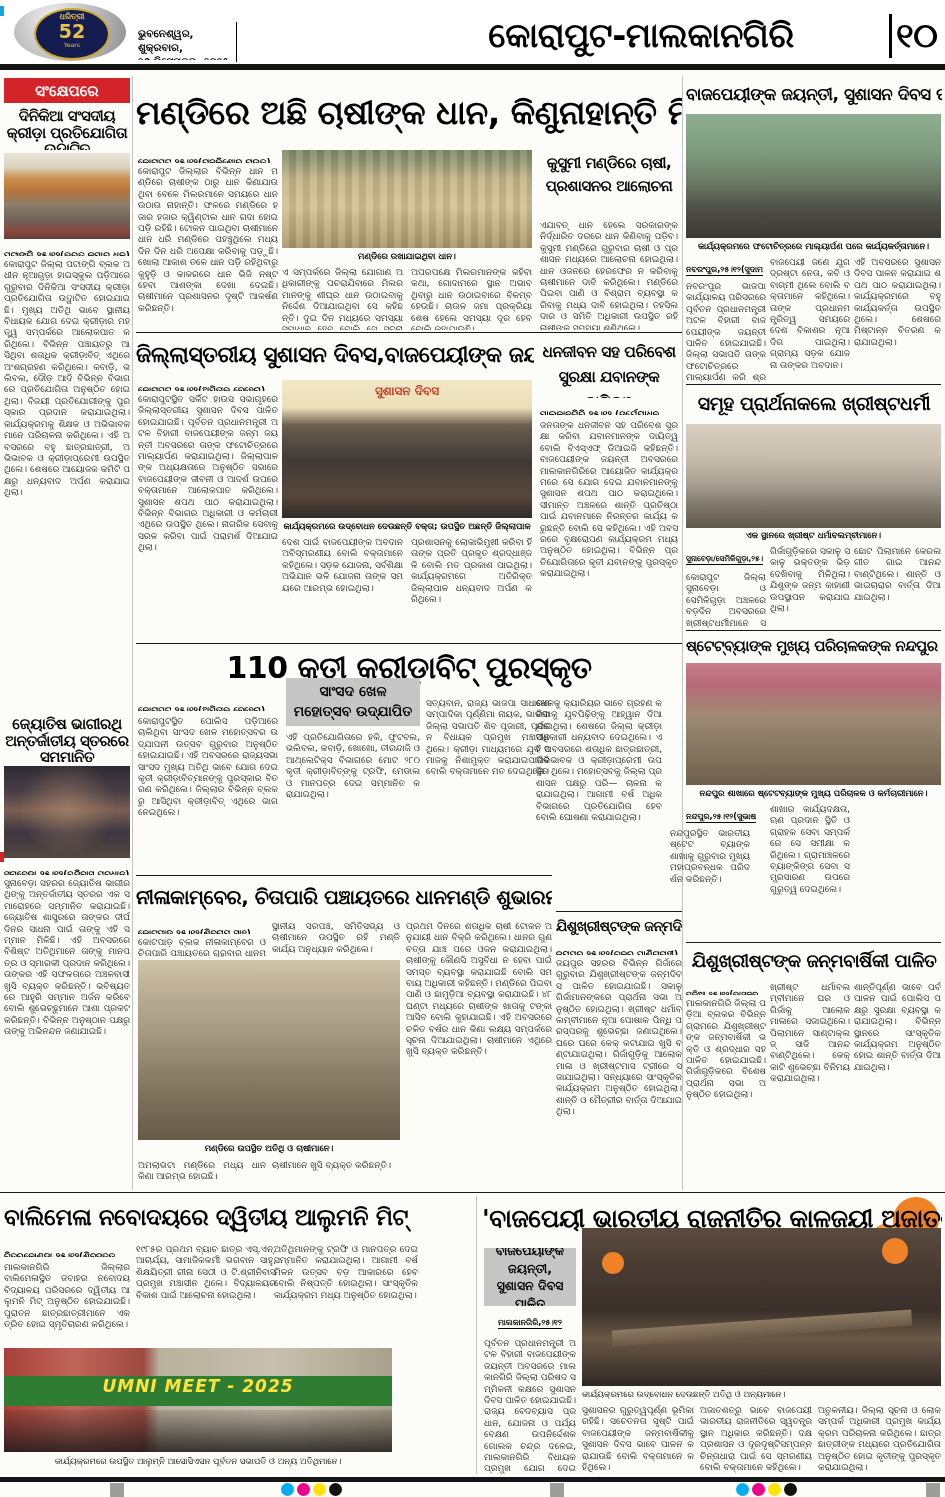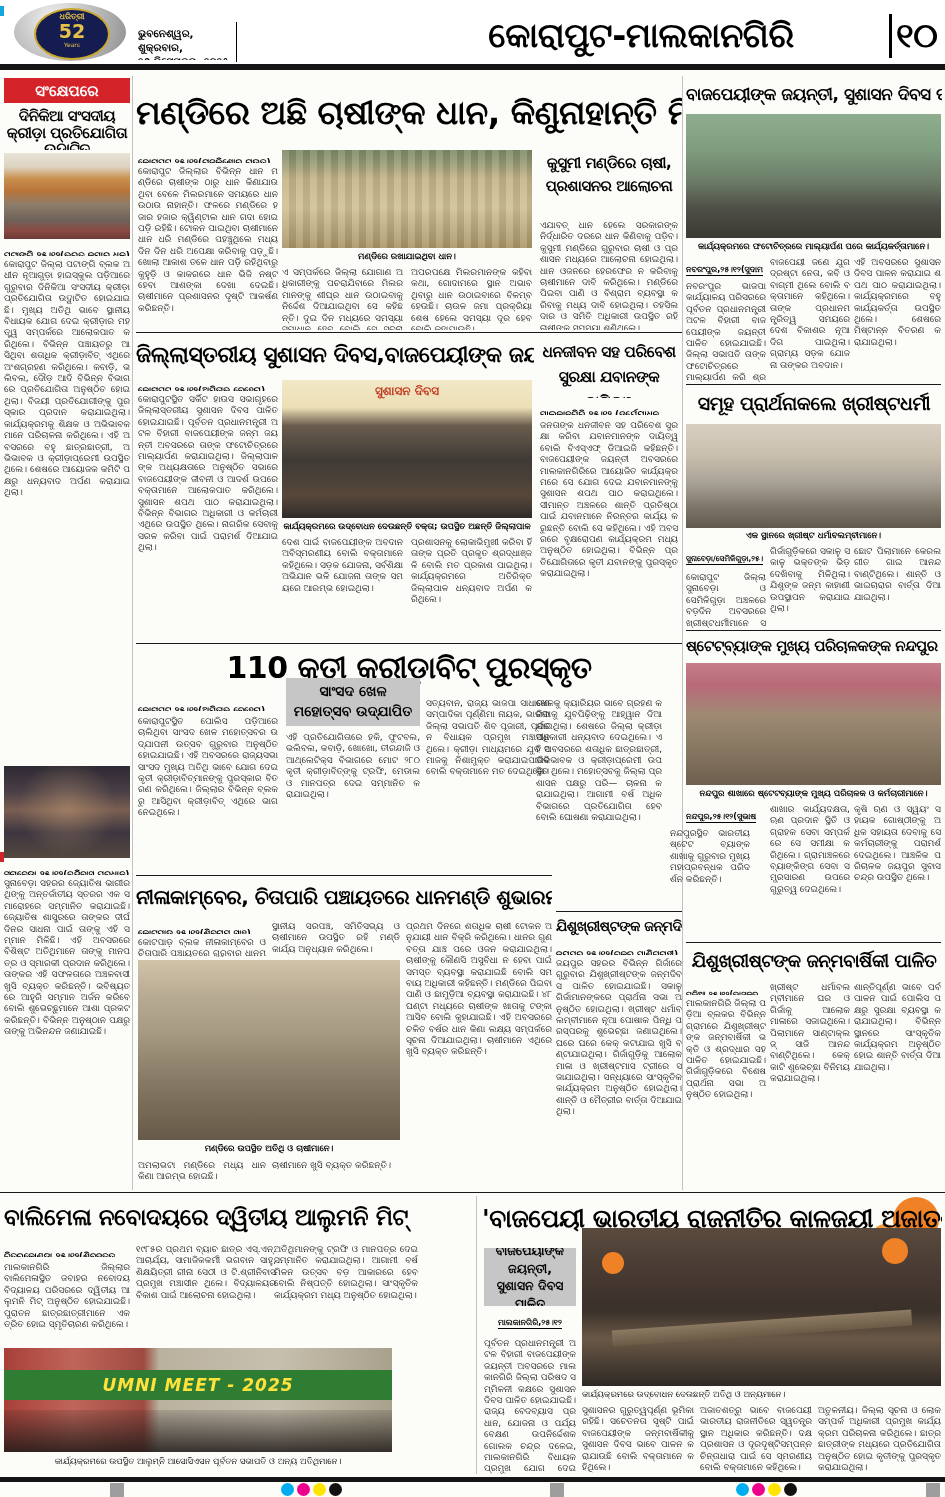--- a/index.html
+++ b/index.html
@@ -65,20 +65,21 @@
   <div class="abs banner-red" style="left:4px;top:78px;width:126px;height:25px;font-size:15px;">
     <span>ସଂକ୍ଷେପରେ</span>
   </div>
   <div class="abs hl" style="left:4px;top:108px;width:126px;height:42px;font-size:15px;text-align:center;">ଦିନିକିଆ ସଂସଦୀୟ କ୍ରୀଡ଼ା ପ୍ରତିଯୋଗିତା ଉଦ୍ଘାଟିତ</div>
   <div class="photo ph-brief1" style="left:4px;top:153px;width:126px;height:86px;"></div>
   <div class="abs" style="left:4px;top:243px;width:126px;height:13px;">
     <span class="dl">ପଟାଙ୍ଗି,୨୫।୧୨(ଭରତ କୁମାର ଧଳ)</span>
   </div>
   <div class="abs bt" style="left:4px;top:259px;width:126px;height:452px;">କୋରାପୁଟ ଜିଲ୍ଲା ପଟାଙ୍ଗି ବ୍ଲକ ଅଧୀନ ନୂଆଗୁଡ଼ା ହାଇସ୍କୁଲ ପଡ଼ିଆରେ ଗୁରୁବାର ଦିନିକିଆ ସଂସଦୀୟ କ୍ରୀଡ଼ା ପ୍ରତିଯୋଗିତା ଉଦ୍ଘାଟିତ ହୋଇଯାଇଛି। ମୁଖ୍ୟ ଅତିଥି ଭାବେ ସ୍ଥାନୀୟ ବିଧାୟକ ଯୋଗ ଦେଇ କ୍ରୀଡ଼ାର ମହତ୍ତ୍ୱ ସମ୍ପର୍କରେ ଆଲୋକପାତ କରିଥିଲେ। ବିଭିନ୍ନ ପଞ୍ଚାୟତରୁ ଆସିଥିବା ଶତାଧିକ କ୍ରୀଡ଼ାବିତ୍ ଏଥିରେ ଅଂଶଗ୍ରହଣ କରିଥିଲେ। କବାଡ଼ି, ଭଲିବଲ, ଦୌଡ଼ ଆଦି ବିଭିନ୍ନ ବିଭାଗରେ ପ୍ରତିଯୋଗିତା ଅନୁଷ୍ଠିତ ହୋଇଥିଲା। ବିଜୟୀ ପ୍ରତିଯୋଗୀଙ୍କୁ ପୁରସ୍କାର ପ୍ରଦାନ କରାଯାଇଥିଲା। କାର୍ଯ୍ୟକ୍ରମକୁ ଶିକ୍ଷକ ଓ ଅଭିଭାବକମାନେ ପରିଚାଳନା କରିଥିଲେ। ଏହି ଅବସରରେ ବହୁ ଛାତ୍ରଛାତ୍ରୀ, ଅଭିଭାବକ ଓ କ୍ରୀଡ଼ାପ୍ରେମୀ ଉପସ୍ଥିତ ଥିଲେ। ଶେଷରେ ଆୟୋଜକ କମିଟି ପକ୍ଷରୁ ଧନ୍ୟବାଦ ଅର୍ପଣ କରାଯାଇଥିଲା।</div>
 
+  <div class="abs hl" style="left:4px;top:716px;width:126px;height:46px;font-size:15px;text-align:center;">ଜ୍ୟୋତିଷ ଭାଗୀରଥି ଅନ୍ତର୍ଜାତୀୟ ସ୍ତରରେ ସମ୍ମାନିତ</div>
   <div class="photo ph-brief2" style="left:4px;top:766px;width:126px;height:92px;"></div>
   <div class="abs" style="left:4px;top:862px;width:126px;height:13px;">
     <span class="dl">ସୁନାବେଡ଼ା,୨୫।୧୨(ବୃନ୍ଦିବାସ ପ୍ରଧାନ)</span>
   </div>
   <div class="abs bt" style="left:4px;top:878px;width:126px;height:312px;">ସୁନାବେଡ଼ା ସହରର ଜ୍ୟୋତିଷ ଭାଗୀରଥିଙ୍କୁ ଅନ୍ତର୍ଜାତୀୟ ସ୍ତରର ଏକ ସମାରୋହରେ ସମ୍ମାନିତ କରାଯାଇଛି। ଜ୍ୟୋତିଷ ଶାସ୍ତ୍ରରେ ତାଙ୍କର ଦୀର୍ଘ ଦିନର ସାଧନା ପାଇଁ ତାଙ୍କୁ ଏହି ସମ୍ମାନ ମିଳିଛି। ଏହି ଅବସରରେ ବିଶିଷ୍ଟ ଅତିଥିମାନେ ତାଙ୍କୁ ମାନପତ୍ର ଓ ସ୍ମାରକୀ ପ୍ରଦାନ କରିଥିଲେ। ତାଙ୍କର ଏହି ସଫଳତାରେ ଅଞ୍ଚଳବାସୀ ଖୁସି ବ୍ୟକ୍ତ କରିଛନ୍ତି। ଭବିଷ୍ୟତରେ ଆହୁରି ସମ୍ମାନ ଅର୍ଜନ କରିବେ ବୋଲି ଶୁଭେଚ୍ଛୁମାନେ ଆଶା ପ୍ରକଟ କରିଛନ୍ତି। ବିଭିନ୍ନ ଅନୁଷ୍ଠାନ ପକ୍ଷରୁ ତାଙ୍କୁ ଅଭିନନ୍ଦନ ଜଣାଯାଇଛି।</div>
 
   <div class="abs hl" style="left:136px;top:84px;width:546px;height:60px;font-size:33px;text-align:center;line-height:58px;white-space:nowrap;">ମଣ୍ଡିରେ ଅଛି ଚାଷୀଙ୍କ ଧାନ, କିଣୁନାହାନ୍ତି ମିଲର</div>
   <div class="abs" style="left:138px;top:150px;width:142px;height:13px;">
     <span class="dl">କୋରାପୁଟ,୨୫।୧୨(ରାଜକିଶୋର ରାଉତ)</span>
   </div>
@@ -164,42 +165,41 @@
 
   <div class="hrule" style="left:686px;top:630px;width:255px;"></div>
   <div class="abs hl" style="left:686px;top:634px;width:256px;height:26px;font-size:15px;text-align:center;line-height:24px;white-space:nowrap;">ଷ୍ଟେଟ୍‌ବ୍ୟାଙ୍କ ମୁଖ୍ୟ ପରିଚାଳକଙ୍କ ନନ୍ଦପୁର ପରିଦର୍ଶନ</div>
   <div class="photo ph-sbi" style="left:686px;top:663px;width:255px;height:122px;"></div>
   <div class="abs cap" style="left:686px;top:788px;width:255px;height:12px;">ନନ୍ଦପୁର ଶାଖାରେ ଷ୍ଟେଟବ୍ୟାଙ୍କ ମୁଖ୍ୟ ପରିଚାଳକ ଓ କର୍ମଚାରୀମାନେ।</div>
   <div class="abs" style="left:686px;top:804px;width:84px;height:22px;">
     <span class="dl" style="font-size:8px;">ନନ୍ଦପୁର,୨୫।୧୨(ସୁଭାଷ ଚନ୍ଦ୍ର ମହାନ୍ତି)</span>
   </div>
   <div class="abs bt" style="left:670px;top:828px;width:80px;height:112px;">ନନ୍ଦପୁରସ୍ଥିତ ଭାରତୀୟ ଷ୍ଟେଟ ବ୍ୟାଙ୍କ ଶାଖାକୁ ଗୁରୁବାର ମୁଖ୍ୟ ମହାପ୍ରବନ୍ଧକ ପରିଦର୍ଶନ କରିଛନ୍ତି।</div>
   <div class="abs bt" style="left:770px;top:804px;width:80px;height:136px;">ଶାଖାର କାର୍ଯ୍ୟଦକ୍ଷତା, ଋଣ ପ୍ରଦାନ ସ୍ଥିତି ଓ ଗ୍ରାହକ ସେବା ସମ୍ପର୍କରେ ସେ ସମୀକ୍ଷା କରିଥିଲେ। ଗ୍ରାମାଞ୍ଚଳରେ ବ୍ୟାଙ୍କିଙ୍ଗ ସେବା ସମ୍ପ୍ରସାରଣ ଉପରେ ଗୁରୁତ୍ୱ ଦେଇଥିଲେ।</div>
-  <div class="abs bt" style="left:854px;top:804px;width:87px;height:136px;">କୃଷି ଋଣ ଓ ସ୍ୱୟଂ ସହାୟକ ଗୋଷ୍ଠୀଙ୍କୁ ଅଧିକ ସହାୟତା ଦେବାକୁ ସେ କର୍ମଚାରୀଙ୍କୁ ପରାମର୍ଶ ଦେଇଥିଲେ। ଆଞ୍ଚଳିକ ପରିଚାଳକ ଜୟପୁର ସୁବାସ ଚନ୍ଦ୍ର ଉପସ୍ଥିତ ଥିଲେ।</div>
 
   <div class="hrule" style="left:686px;top:942px;width:255px;"></div>
   <div class="abs hl" style="left:686px;top:946px;width:256px;height:32px;font-size:18px;text-align:center;line-height:30px;white-space:nowrap;">ଯିଶୁଖ୍ରୀଷ୍ଟଙ୍କ ଜନ୍ମବାର୍ଷିକୀ ପାଳିତ</div>
   <div class="abs" style="left:686px;top:982px;width:84px;height:13px;">
     <span class="dl" style="font-size:8px;">ପଡ଼ିଆ,୨୫।୧୨(ଭାସ୍କର ରାଓ)</span>
   </div>
   <div class="abs bt" style="left:686px;top:998px;width:80px;height:192px;">ମାଲକାନଗିରି ଜିଲ୍ଲା ପଡ଼ିଆ ବ୍ଲକର ବିଭିନ୍ନ ଗ୍ରାମରେ ଯିଶୁଖ୍ରୀଷ୍ଟଙ୍କ ଜନ୍ମବାର୍ଷିକୀ ଭକ୍ତି ଓ ଶ୍ରଦ୍ଧାର ସହ ପାଳିତ ହୋଇଯାଇଛି। ଗିର୍ଜାଗୁଡ଼ିକରେ ବିଶେଷ ପ୍ରାର୍ଥନା ସଭା ଅନୁଷ୍ଠିତ ହୋଇଥିଲା।</div>
   <div class="abs bt" style="left:770px;top:982px;width:80px;height:208px;">ଖ୍ରୀଷ୍ଟ ଧର୍ମାବଲମ୍ବୀମାନେ ଘର ଓ ଗିର୍ଜାକୁ ଆଲୋକମାଳାରେ ସଜାଇଥିଲେ। ପିଲାମାନେ ସାଣ୍ଟାକ୍ଲଜ୍ ସାଜି ଆନନ୍ଦ ବାଣ୍ଟିଥିଲେ। କେକ୍ କାଟି ଶୁଭେଚ୍ଛା ବିନିମୟ କରାଯାଇଥିଲା।</div>
   <div class="abs bt" style="left:854px;top:982px;width:87px;height:208px;">ଶାନ୍ତିପୂର୍ଣ୍ଣ ଭାବେ ପର୍ବ ପାଳନ ପାଇଁ ପୋଲିସ ପକ୍ଷରୁ ସୁରକ୍ଷା ବ୍ୟବସ୍ଥା କରାଯାଇଥିଲା। ବିଭିନ୍ନ ସ୍ଥାନରେ ସାଂସ୍କୃତିକ କାର୍ଯ୍ୟକ୍ରମ ଅନୁଷ୍ଠିତ ହୋଇ ଶାନ୍ତି ବାର୍ତ୍ତା ଦିଆଯାଇଥିଲା।</div>
 
   <div class="hrule" style="left:0;top:1192px;width:945px;"></div>
 
   <div class="abs hl" style="left:4px;top:1198px;width:468px;height:40px;font-size:23px;line-height:38px;white-space:nowrap;">ବାଲିମେଳା ନବୋଦୟରେ ଦ୍ୱିତୀୟ ଆଲୁମନି ମିଟ୍</div>
   <div class="abs" style="left:4px;top:1244px;width:128px;height:13px;">
     <span class="dl">ଚିତ୍ରକୋଣ୍ଡା,୨୫।୧୨(ଶିବଦତ୍ତ ସାହୁ)</span>
   </div>
   <div class="abs bt" style="left:4px;top:1262px;width:126px;height:82px;">ମାଲକାନଗିରି ଜିଲ୍ଲାର ବାଲିମେଳାସ୍ଥିତ ଜବାହର ନବୋଦୟ ବିଦ୍ୟାଳୟ ପରିସରରେ ଦ୍ୱିତୀୟ ଆଲୁମନି ମିଟ୍ ଅନୁଷ୍ଠିତ ହୋଇଯାଇଛି। ପୁରାତନ ଛାତ୍ରଛାତ୍ରୀମାନେ ଏକତ୍ରିତ ହୋଇ ସ୍ମୃତିଚାରଣ କରିଥିଲେ।</div>
   <div class="abs bt" style="left:136px;top:1244px;width:140px;height:100px;">୧୯୮୫ର ପ୍ରଥମ ବ୍ୟାଚ ଛାତ୍ର ଏସ୍.ଏନ୍. ଆଚାର୍ଯ୍ୟ, ସାମାଜିକକର୍ମୀ ଭଗବାନ ସାହୁ, ଶିକ୍ଷୟିତ୍ରୀ ରୀନା ସେଠୀ ଓ ଟି.ଶ୍ରୀନିବାସ ପ୍ରମୁଖ ମଞ୍ଚାସୀନ ଥିଲେ। ବିଦ୍ୟାଳୟର ବିକାଶ ପାଇଁ ଆଲୋଚନା ହୋଇଥିଲା।</div>
   <div class="abs bt" style="left:274px;top:1244px;width:144px;height:100px;">ଅତିଥିମାନଙ୍କୁ ଟ୍ରଫି ଓ ମାନପତ୍ର ଦେଇ ସମ୍ମାନିତ କରାଯାଇଥିଲା। ଆଗାମୀ ବର୍ଷ ମିଳନ ଉତ୍ସବ ବଡ଼ ଆକାରରେ ହେବ ବୋଲି ନିଷ୍ପତ୍ତି ହୋଇଥିଲା। ସାଂସ୍କୃତିକ କାର୍ଯ୍ୟକ୍ରମ ମଧ୍ୟ ଅନୁଷ୍ଠିତ ହୋଇଥିଲା।</div>
   <div class="photo ph-alum" style="left:4px;top:1348px;width:388px;height:104px;">
-    <div style="position:absolute;left:0;top:22px;width:100%;height:30px;background:#2f7d33;display:flex;align-items:center;justify-content:center;">
+    <div style="position:absolute;left:0;top:28px;width:100%;height:30px;background:#2f7d33;display:flex;justify-content:center;">
       <span style="font-size:17px;font-weight:700;font-style:italic;color:#ffe23c;letter-spacing:1px;">UMNI MEET - 2025</span>
     </div>
     <div style="position:absolute;left:0;bottom:0;width:100%;height:42px;background:linear-gradient(180deg,rgba(40,34,30,.15),rgba(30,26,24,.85));"></div>
   </div>
   <div class="abs cap" style="left:4px;top:1456px;width:388px;height:12px;font-weight:400;">କାର୍ଯ୍ୟକ୍ରମରେ ଉପସ୍ଥିତ ଆଲୁମ୍ନି ଆସୋସିଏସନ ପୂର୍ବତନ ସଭାପତି ଓ ଅନ୍ୟ ଅତିଥିମାନେ।</div>
 
   <div class="balloon" style="left:893px;top:1197px;width:46px;height:46px;background:#ef8126;"></div>
   <div class="balloon" style="left:872px;top:1224px;width:26px;height:26px;background:#f09a3c;"></div>
   <div class="abs hl" style="left:482px;top:1198px;width:460px;height:44px;font-size:25px;line-height:42px;white-space:nowrap;">'ବାଜପେୟୀ ଭାରତୀୟ ରାଜନୀତିର କାଳଜୟୀ ଅଜାତଶତ୍ରୁ'</div>
   <div class="abs graybox" style="left:484px;top:1248px;width:92px;height:58px;font-size:12.5px;line-height:1.4;">

